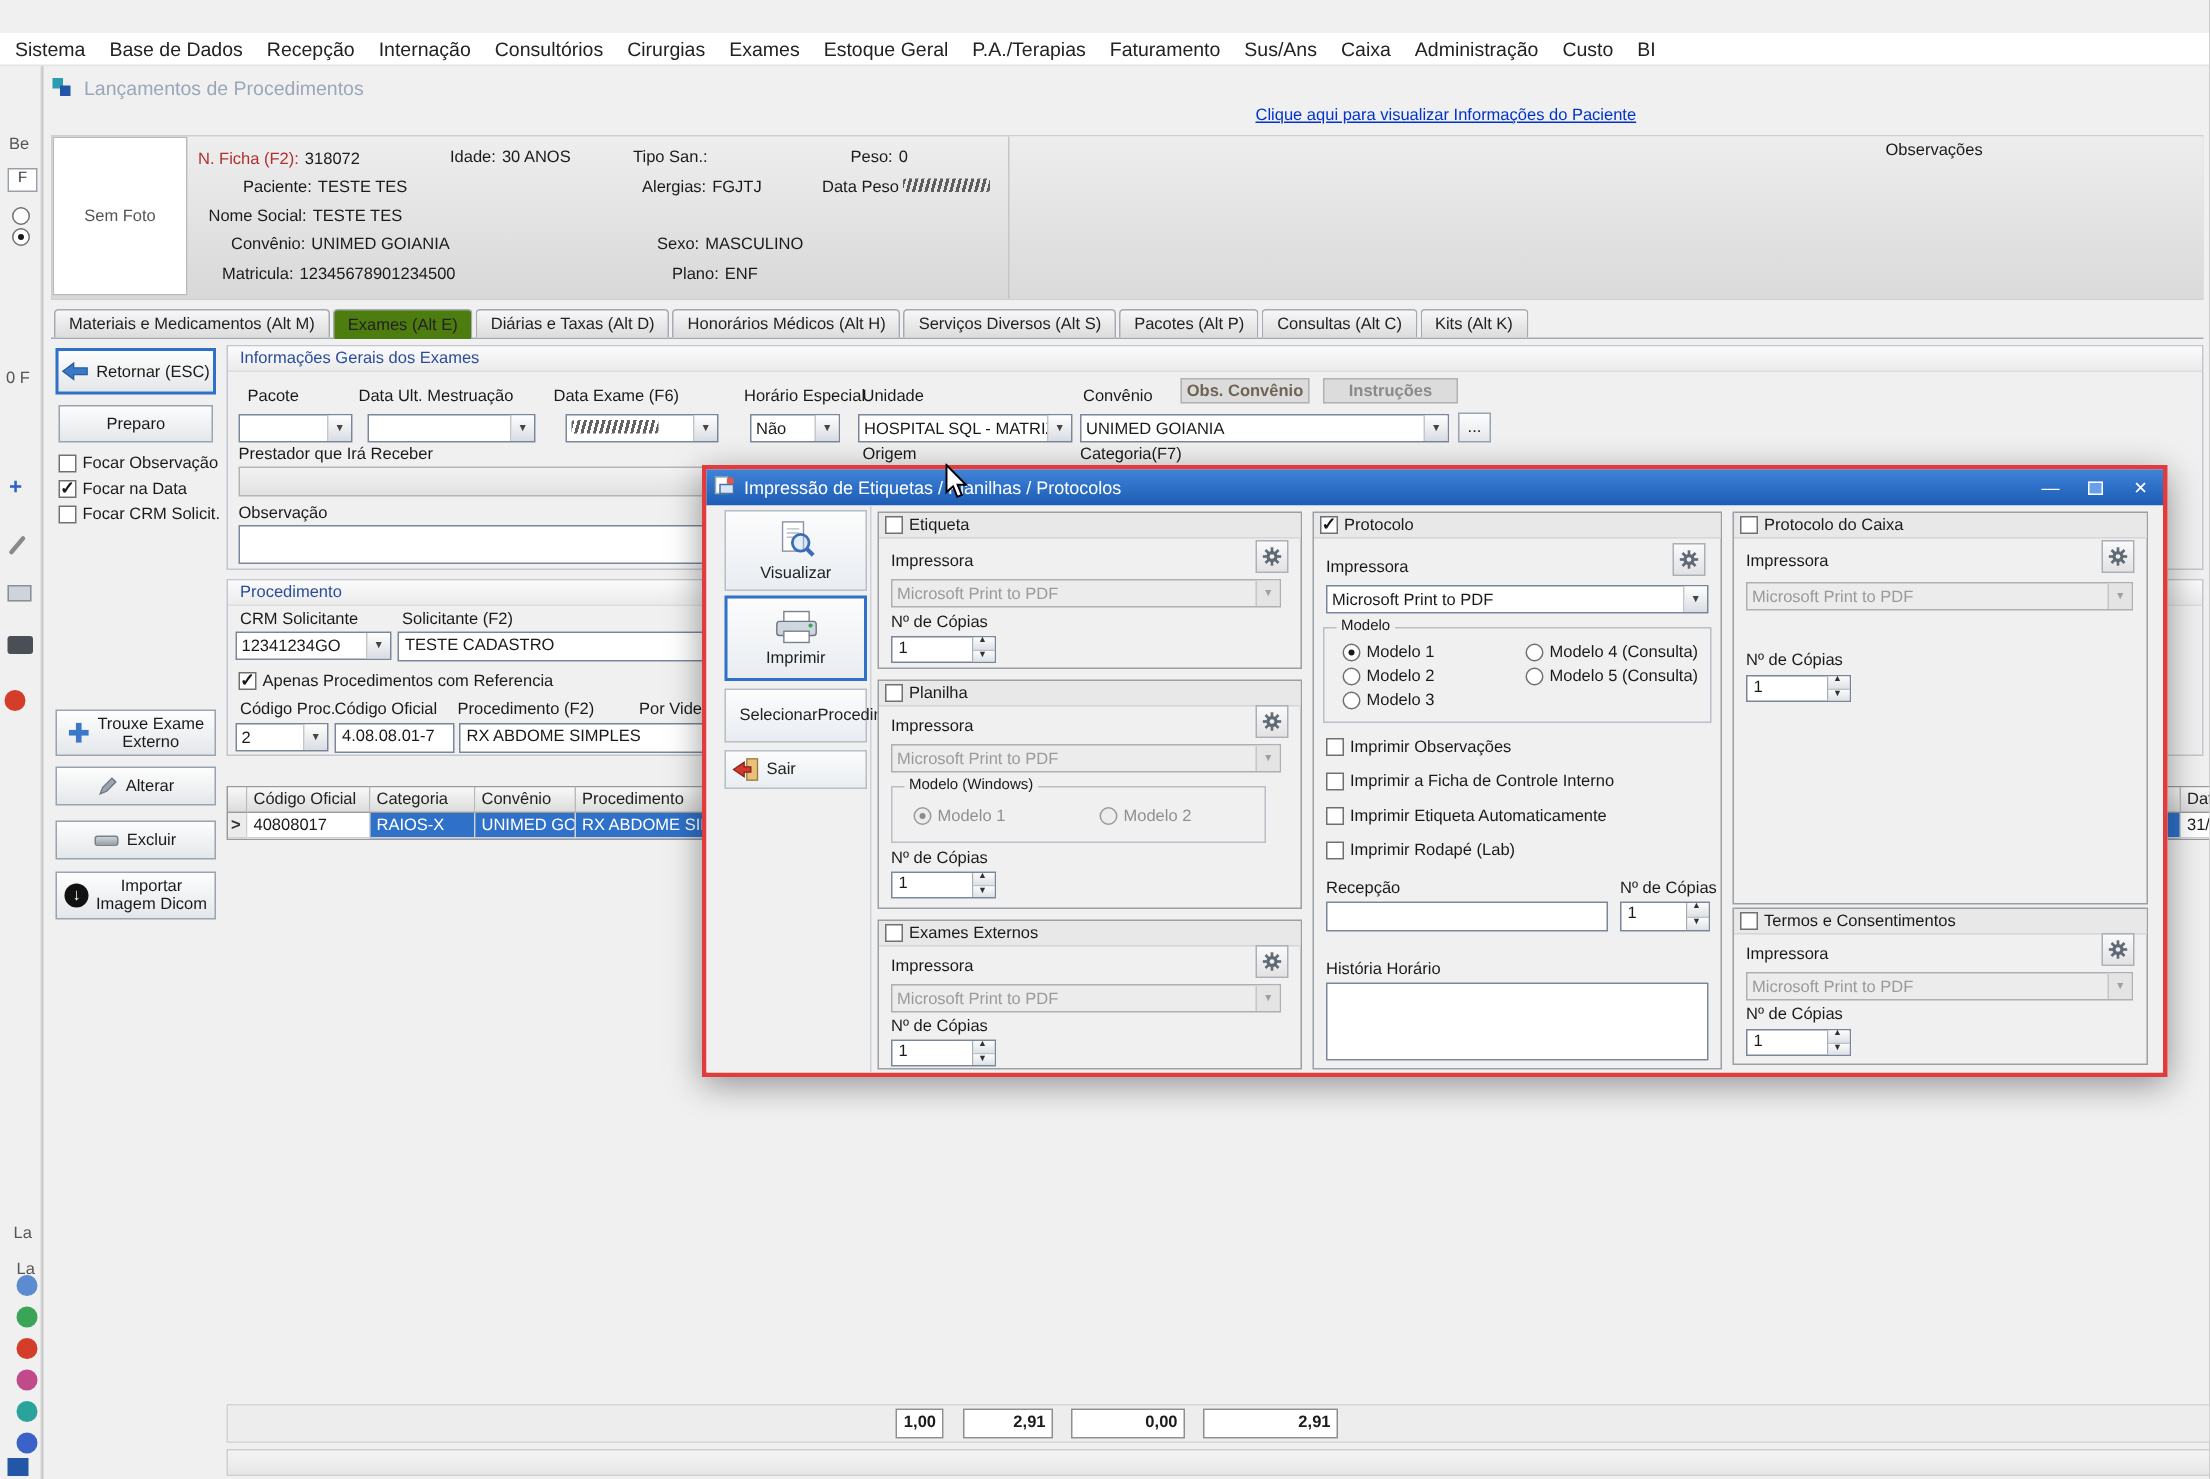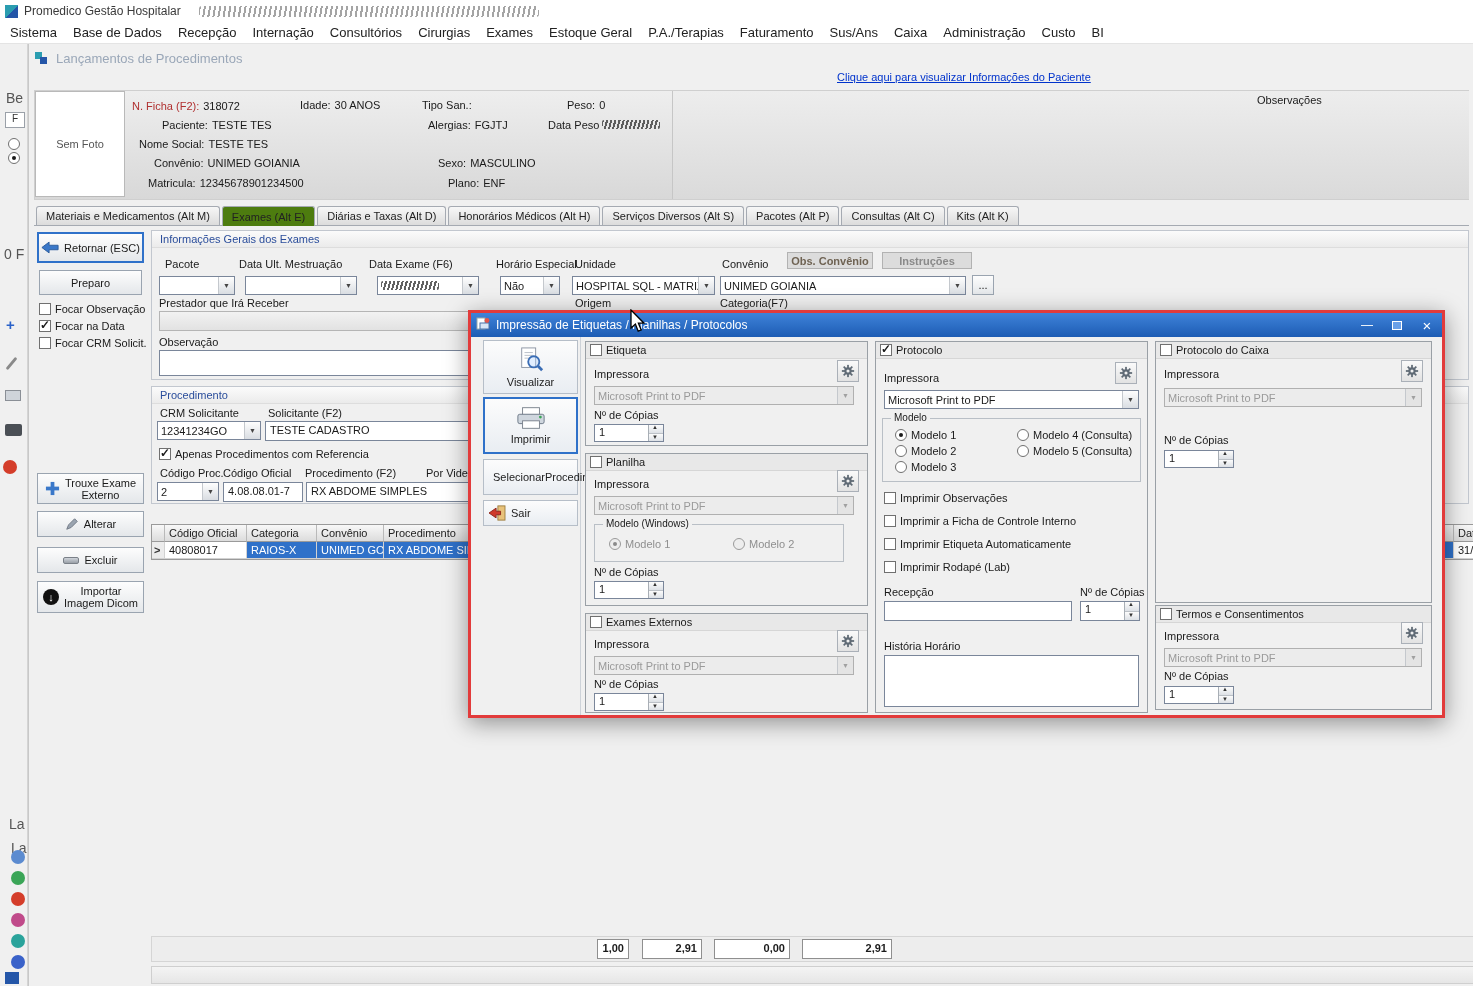--- a/index.html
+++ b/index.html
@@ -7,21 +7,21 @@
 .screen{position:relative;width:1473px;height:986px;background:#f0f0f0;overflow:hidden}
 .abs{position:absolute}
 
 .titlebar{left:0;top:0;width:1473px;height:22px;background:#fff;display:flex;align-items:center;gap:6px;padding-left:5px;color:#3a3a3a;font-size:12px}
 .app-ico{width:13px;height:13px;background:linear-gradient(135deg,#2a9db0 50%,#2456a8 50%);display:inline-block}
 .scribble{width:340px;height:11px;margin-left:12px;background:repeating-linear-gradient(100deg,#5a5a5a 0 2px,transparent 2px 5px);opacity:.55;border-radius:3px}
 .menubar{left:0;top:22px;width:1473px;height:22px;background:#fff;border-bottom:1px solid #e4e4e4;display:flex;align-items:center;padding-left:2px}
 .mi{padding:3px 8px;font-size:13px;color:#222}
 
 .lstrip{left:0;top:44px;width:28px;height:942px;background:#f0f0f0;border-right:1px solid #d4d4d4}
-.frag{color:#555;font-size:14px}
+.frag{color:#555;font-size:11px}
 .fbox{width:20px;height:16px;background:#fff;border:1px solid #9aa0a8;text-align:center;font-size:10px;color:#333}
 .dotc{width:14px;height:14px;border-radius:50%}
 
 .mw{left:28px;top:44px;width:1445px;height:942px;background:#f0f0f0}
 .wcap{display:flex;align-items:center;gap:7px;color:#9aa7b8;font-size:13px}
 .wico{width:14px;height:14px;position:relative}
 .wico::before{content:"";position:absolute;left:0;top:0;width:7px;height:7px;background:#2a9db0}
 .wico::after{content:"";position:absolute;left:5px;top:5px;width:7px;height:7px;background:#2456a8}
 .link{color:#0033cc;text-decoration:underline;font-size:11px;cursor:pointer}
 
@@ -103,25 +103,20 @@
 .sub{border:1px solid #b9bfc6;position:absolute}
 .sub-ttl{position:absolute;top:-7px;left:8px;background:#f0f0f0;padding:0 3px;font-size:10px;color:#1a1a1a}
 .tarea{background:#fff;border:1px solid #7a869a}
 .cursor{z-index:99}
 </style>
 </head>
 <body>
 
 <div class="screen">
 
-  <div class="abs titlebar">
-    <span class="app-ico"></span>
-    <span>Promedico Gestão Hospitalar</span>
-    <span class="scribble"></span>
-  </div>
 
   <div class="abs menubar">
     <span class="mi">Sistema</span>
     <span class="mi">Base de Dados</span>
     <span class="mi">Recepção</span>
     <span class="mi">Internação</span>
     <span class="mi">Consultórios</span>
     <span class="mi">Cirurgias</span>
     <span class="mi">Exames</span>
     <span class="mi">Estoque Geral</span>

